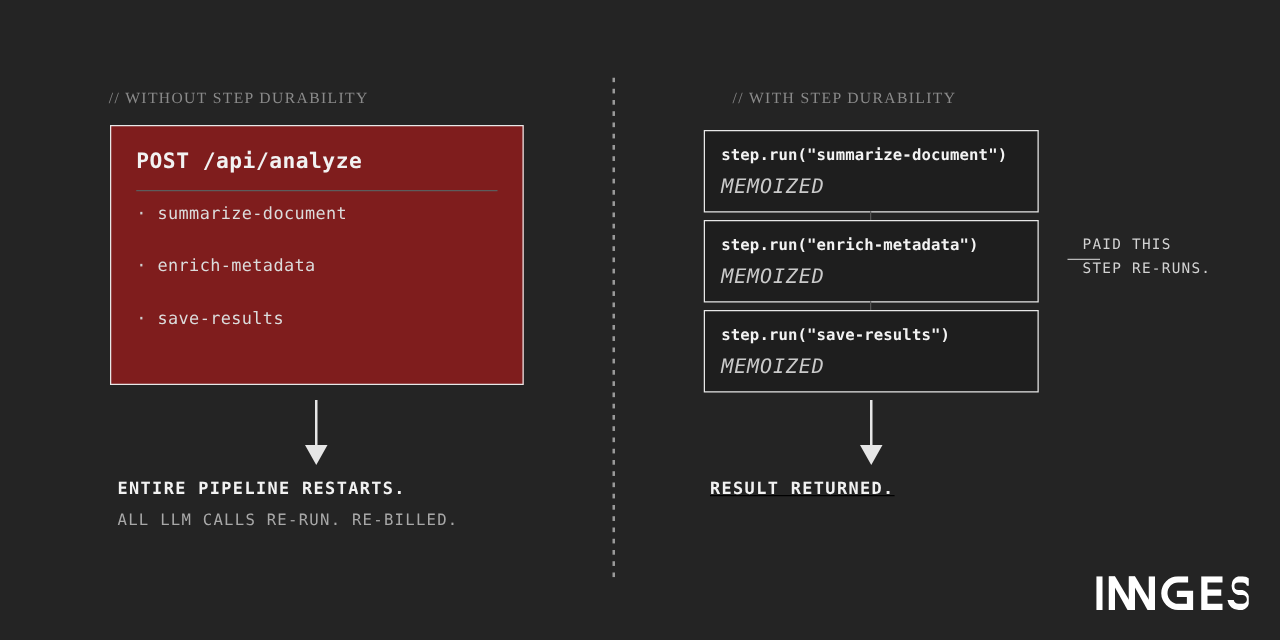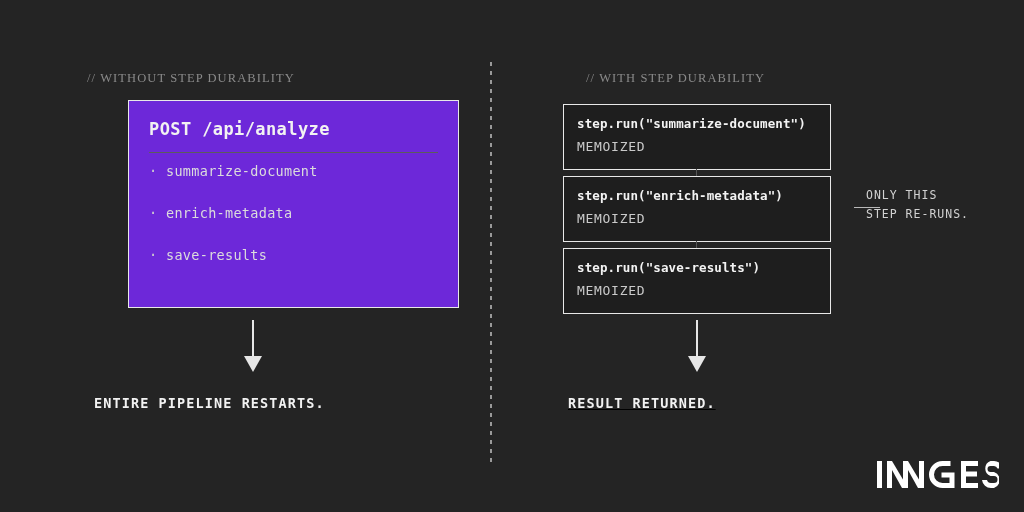--- a/index.html
+++ b/index.html
@@ -50,22 +50,21 @@
 
   
   .mono-box {
     position: absolute;
     left: 88px;
     top: 100px;
     width: 331px;
     height: 208px;
     border: 1.6px solid #e8e8e8;
     box-sizing: border-box;
-    background: #6d28d9;
-    margin-left: 40px;
+    background: #7f1d1d;
   }
   .mono-title {
     position: absolute;
     left: 20px;
     top: 18px;
     font-size: 17px;
     font-weight: bold;
     color: #f2f2f2;
     letter-spacing: 0.4px;
     white-space: nowrap;
@@ -120,24 +119,25 @@
     font-size: 12.5px;
     font-weight: bold;
     color: #f3f3f3;
     letter-spacing: 0.1px;
     white-space: nowrap;
   }
   .step-status {
     position: absolute;
     left: 13px;
     top: 34px;
-    font-size: 13px;
+    font-size: 16px;
     color: #cacaca;
     letter-spacing: 0.7px;
     white-space: nowrap;
+    font-style: italic;
   }
 
   
   .step-link {
     position: absolute;
     left: 696px;
     width: 1px;
     height: 8px;
     background: #555555;
   }
@@ -197,21 +197,20 @@
     white-space: nowrap;
   }
   #outcome-left  { left: 94px;  top: 381px; }
   #outcome-right { left: 568px; top: 381px; text-decoration: underline; }
   .outcome-head {
     font-size: 13.5px;
     font-weight: bold;
     letter-spacing: 1.1px;
     color: #f2f2f2;
     line-height: 21px;
-    margin-top: 12px;
   }
   .outcome-sub {
     font-size: 12.5px;
     letter-spacing: 1px;
     color: #a8a8a8;
     line-height: 21px;
     margin-top: 3px;
   }
 
   
@@ -250,20 +249,21 @@
     </div>
   </div>
 
   <div class="arrow" id="arrow-left">
     <div class="arrow-shaft"></div>
     <div class="arrow-head"></div>
   </div>
 
   <div class="outcome" id="outcome-left">
     <div class="outcome-head">ENTIRE PIPELINE RESTARTS.</div>
+    <div class="outcome-sub">ALL LLM CALLS RE-RUN. RE-BILLED.</div>
   </div>
 
   <div class="comment" id="comment-right">// WITH STEP DURABILITY</div>
 
   <div class="step-card" id="step-card-0">
     <div class="step-call">step.run("summarize-document")</div>
     <div class="step-status">MEMOIZED</div>
   </div>
 
   <div class="step-link" id="step-link-0"></div>
@@ -275,21 +275,21 @@
 
   <div class="step-link" id="step-link-1"></div>
 
   <div class="step-card" id="step-card-2">
     <div class="step-call">step.run("save-results")</div>
     <div class="step-status">MEMOIZED</div>
   </div>
 
   <div class="callout-line"></div>
   <div class="callout-text">
-    <div>ONLY THIS</div>
+    <div>PAID THIS</div>
     <div>STEP RE-RUNS.</div>
   </div>
 
   <div class="arrow" id="arrow-right">
     <div class="arrow-shaft"></div>
     <div class="arrow-head"></div>
   </div>
 
   <div class="outcome" id="outcome-right">
     <div class="outcome-head">RESULT RETURNED.</div>

